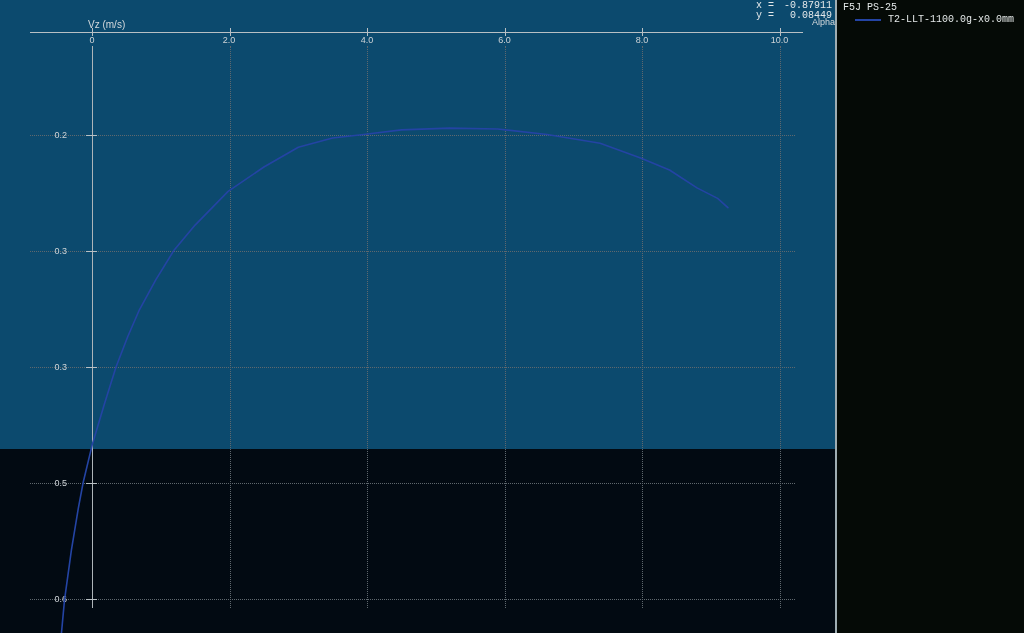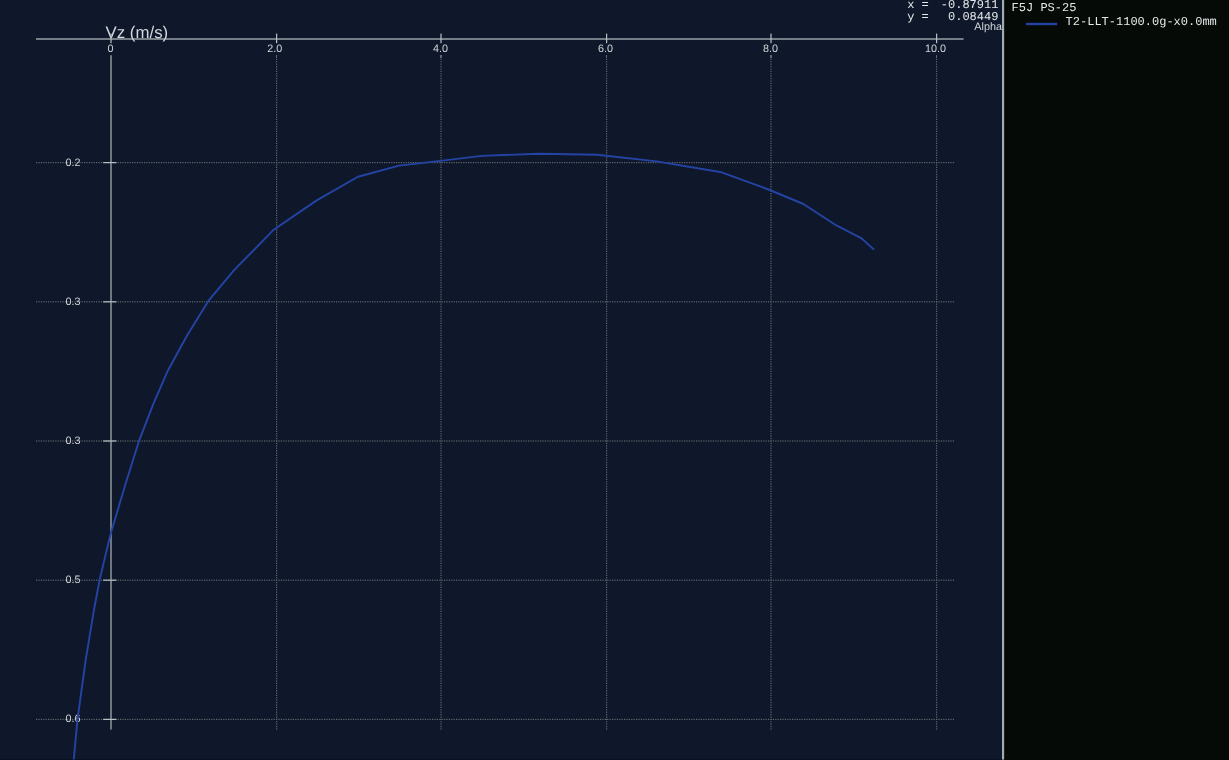--- a/index.html
+++ b/index.html
@@ -4,22 +4,22 @@
 <style>
   html, body {
     margin: 0; padding: 0;
     width: 1024px; height: 633px;
     overflow: hidden;
     background: #020a12;
     font-family: "Liberation Sans", sans-serif;
   }
   .plot-pane {
     position: absolute; left: 0; top: 0;
-    width: 835px; height: 633px;
-    background: #0f172a;
+    width: 835px; height: 449px;
+    background: #0c4a6e;
   }
   .divider {
     position: absolute; left: 835px; top: 0;
     width: 2px; height: 633px;
     background: #9fadb2;
   }
   .legend-pane {
     position: absolute; left: 837px; top: 0;
     width: 187px; height: 633px;
     background: #050a06;
@@ -38,21 +38,21 @@
     color: #e4e8ea;
     font-family: "Liberation Mono", monospace;
     font-size: 10px; line-height: 10px;
     text-align: right;
   }
   .ro-row { white-space: pre; }
   .ro-val { display: inline-block; width: 58px; text-align: right; }
 
   .axis-title-y {
     position: absolute; left: 88px; top: 19px;
-    color: #d4d9dc; font-size: 14px; white-space: nowrap;
+    color: #d4d9dc; font-size: 10px; white-space: nowrap;
   }
   .axis-title-x {
     position: absolute; top: 17px; right: 0;
     color: #d4d9dc; font-size: 9px; white-space: nowrap;
   }
   .top-axis {
     position: absolute; left: 30px; top: 32px;
     width: 773px; height: 1px;
     background: #b9c0c4;
   }

